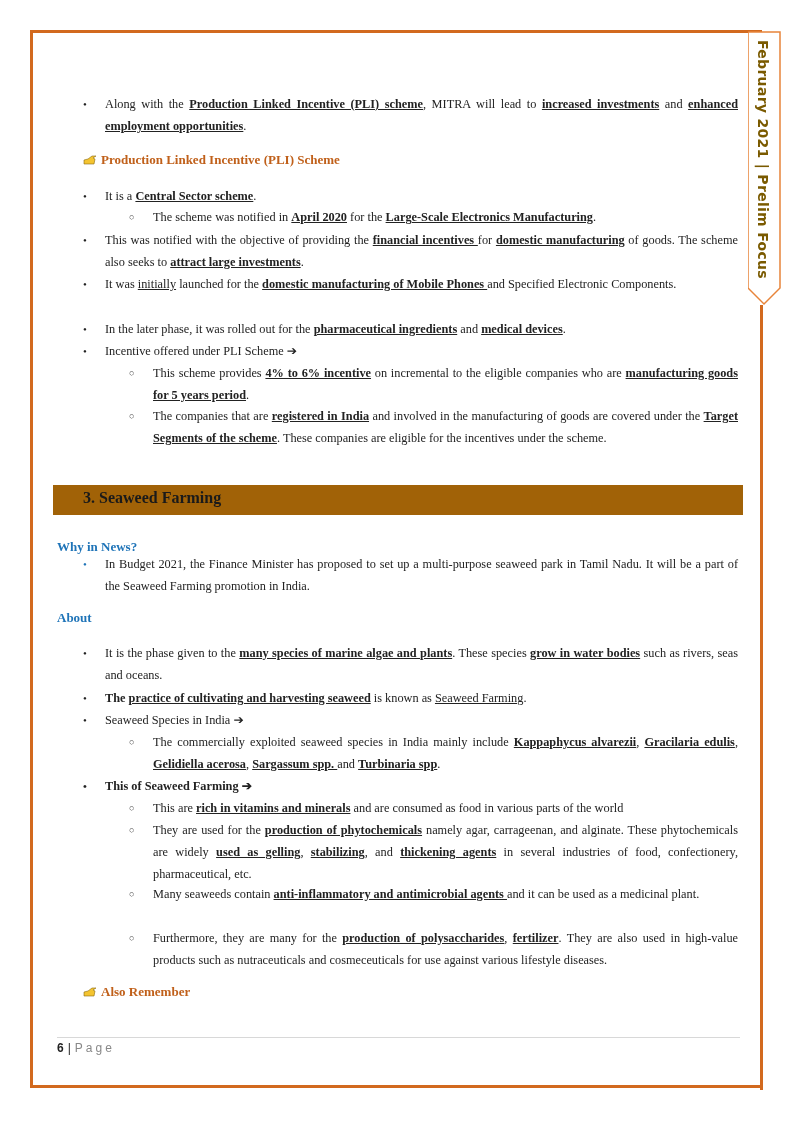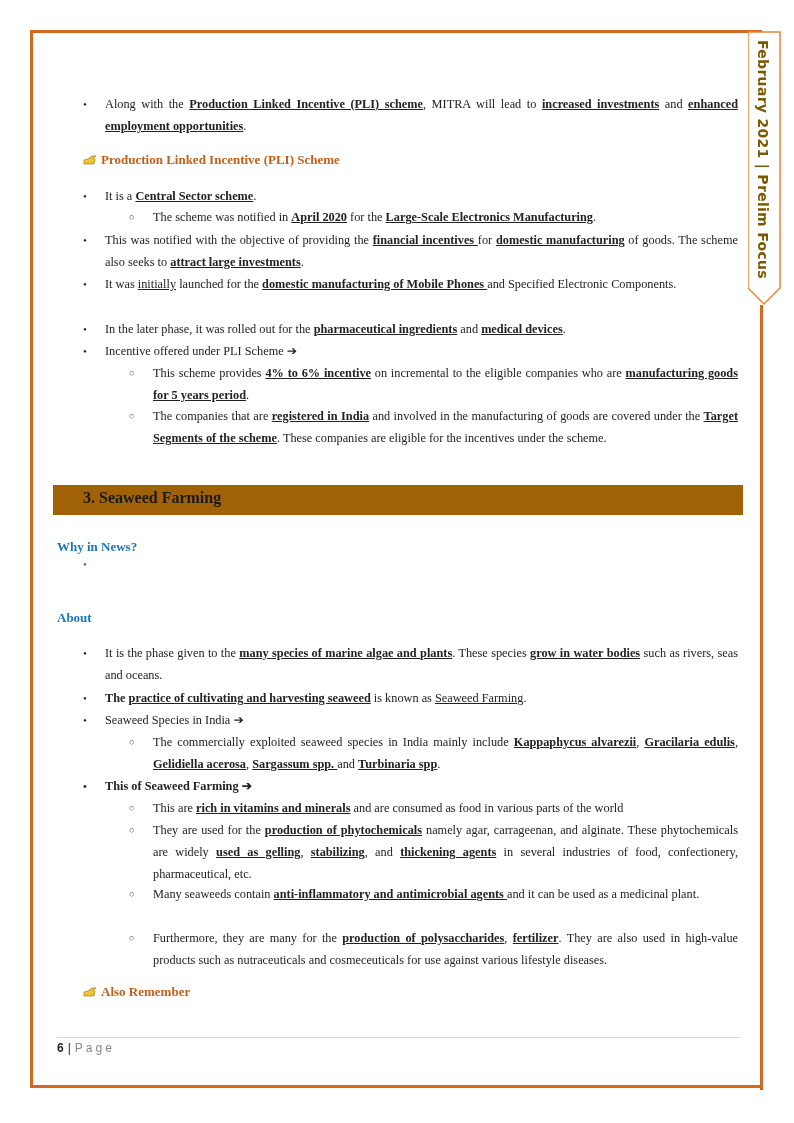--- a/index.html
+++ b/index.html
@@ -90,20 +90,21 @@
     <span>The companies that are </span><span class="bu">registered in India</span><span> and involved in the manufacturing of goods are covered under the </span><span class="bu">Target Segments of the scheme</span><span>. These companies are eligible for the incentives under the scheme.</span>
   </div>
 
   <div class="section-band">
     <div class="section-title">3. Seaweed Farming</div>
   </div>
 
   <div class="blue-head" style="top:520px;margin-top:19px;">Why in News?</div>
   <div class="row" style="top:553px;">
     <span class="dot" style="color:#1f74b8;">•</span>
+    <span>In Budget 2021, the Finance Minister has proposed to set up a multi-purpose seaweed park in Tamil Nadu. It will be a part of the Seaweed Farming promotion in India.</span>
   </div>
 
   <div class="blue-head" style="top:610px;">About</div>
 
   <div class="row" style="top:642px;">
     <span class="dot">•</span>
     <span>It is the phase given to the </span><span class="bu">many species of marine algae and plants</span><span>.  These species </span><span class="bu">grow in water bodies</span><span> such as rivers, seas and oceans.</span>
   </div>
   <div class="row" style="top:687px;">
     <span class="dot">•</span>

